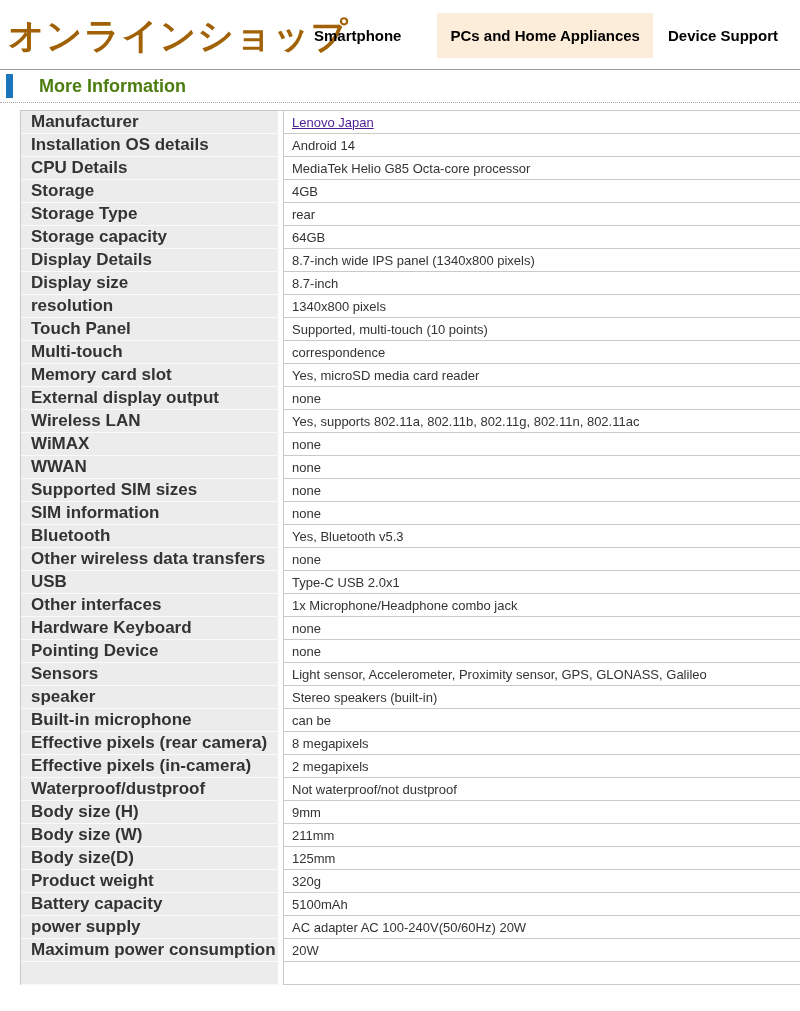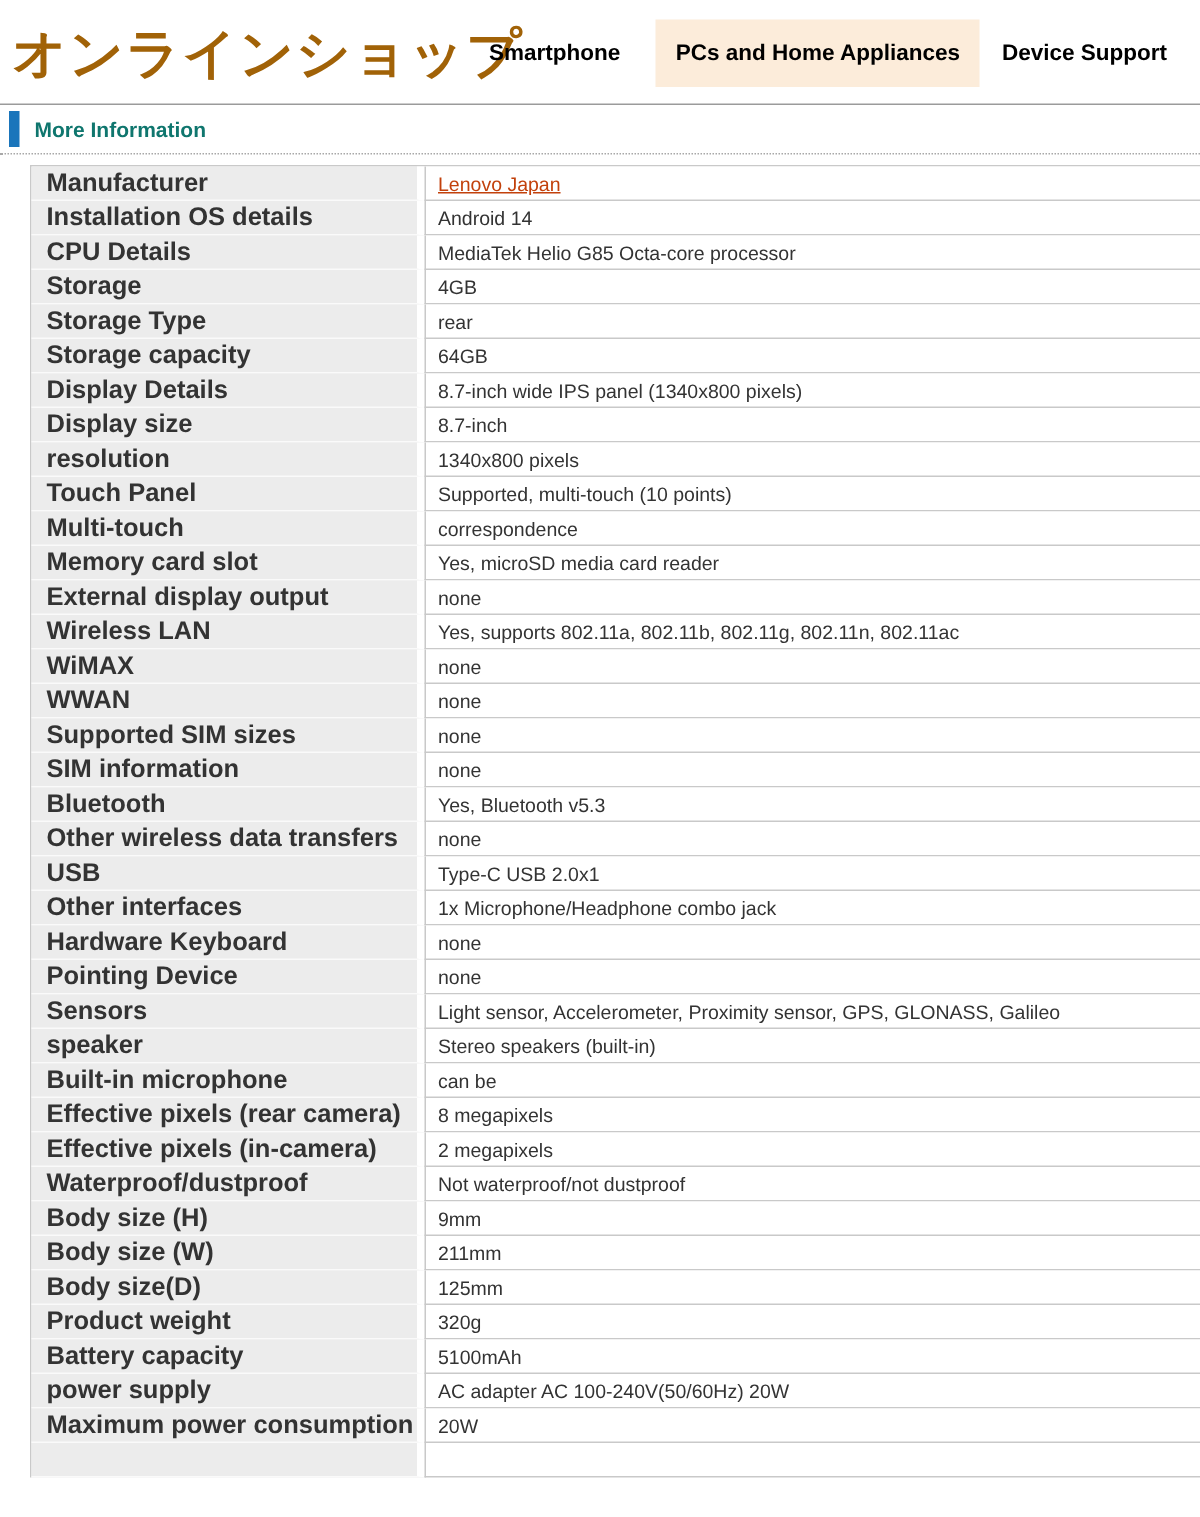--- a/index.html
+++ b/index.html
@@ -37,43 +37,43 @@
     font-size: 15px;
     font-weight: 700;
     color: #000000;
     text-decoration: none;
     white-space: nowrap;
     cursor: pointer;
   }
   .nav-item.active {
     background: var(--active-tab-bg, #fcecda);
     padding: 14px 13px;
-    margin-left: 24px;
+    margin-left: 36px;
     margin-right: 15px;
   }
 
   
   .section-header {
     position: relative;
     height: 33px;
     border-bottom: 1px dotted #a8a8a8;
     display: flex;
     align-items: center;
   }
   .accent-bar {
     display: inline-block;
     width: 7px; height: 24px;
     background: var(--accent-blue, #1a75bb);
     margin-left: 6px;
   }
   .section-title {
-    font-size: 14px;
-    font-weight: 700;
-    color: #0f766e;
-    margin-left: 10px;
+    font-size: 18px;
+    font-weight: 700;
+    color: #4d7c0f;
+    margin-left: 26px;
   }
 
   
   .table-wrap { margin: 7px 0 0 20px; }
   table.spec {
     width: 780px;
     border-collapse: separate;
     border-spacing: 0;
     table-layout: fixed;
     border-top: 1px solid #c9c9c9;
@@ -100,21 +100,21 @@
     border-bottom: 1px solid #c9c9c9;
     font-size: 13px;
     font-weight: 400;
     color: #333;
     padding: 0 4px 0 8px;
     vertical-align: middle;
     white-space: nowrap;
     overflow: hidden;
   }
   table.spec a {
-    color: #c2410c;
+    color: #4c1d95;
     text-decoration: underline;
     cursor: pointer;
   }
 </style>
 </head>
 <body>
 
 <div class="header">
   <h1 class="site-title">オンラインショップ</h1>
   <nav class="main-nav">

